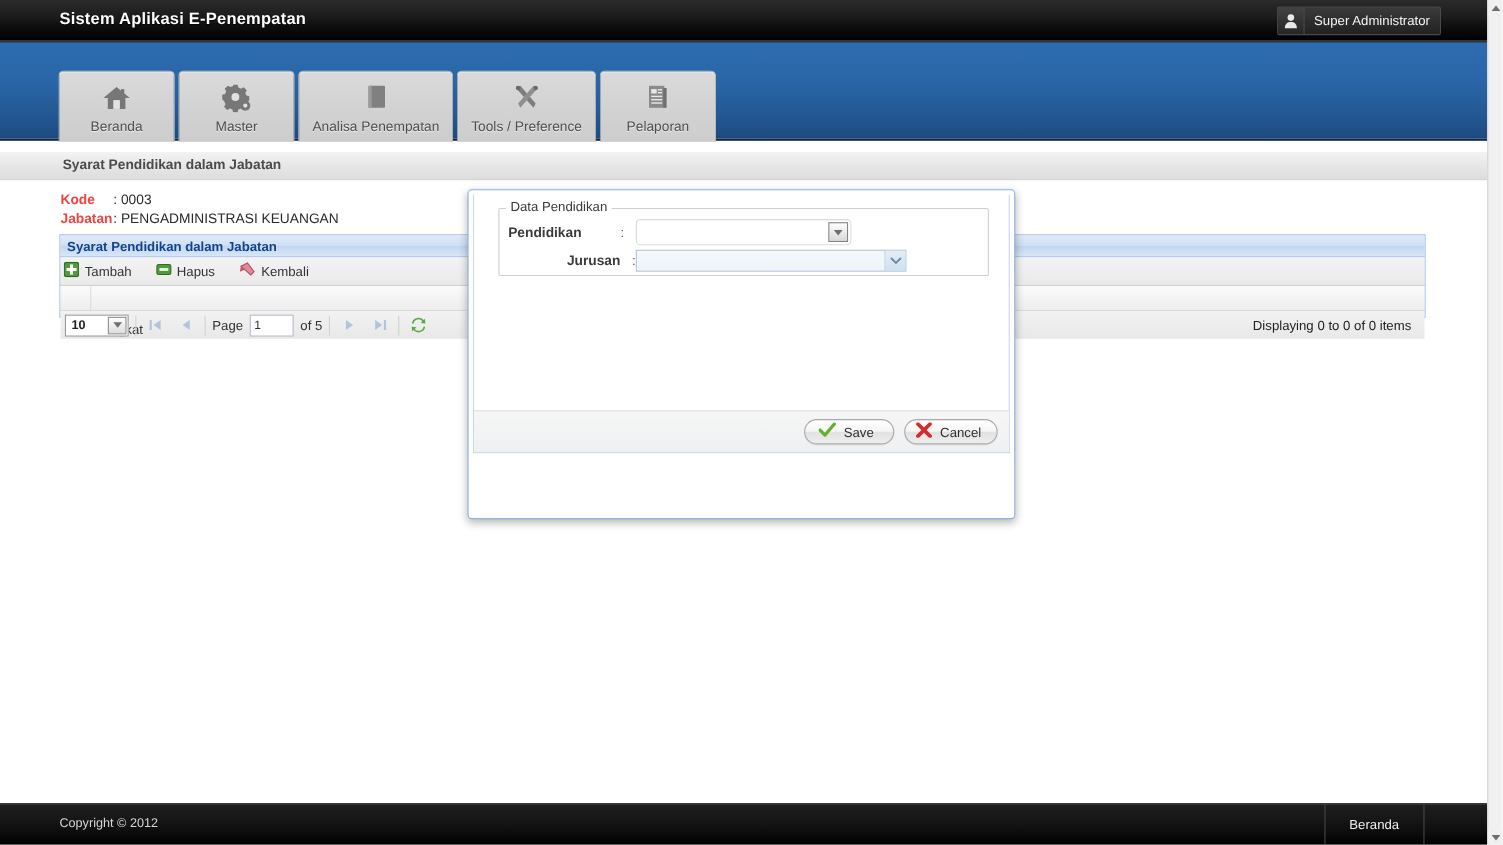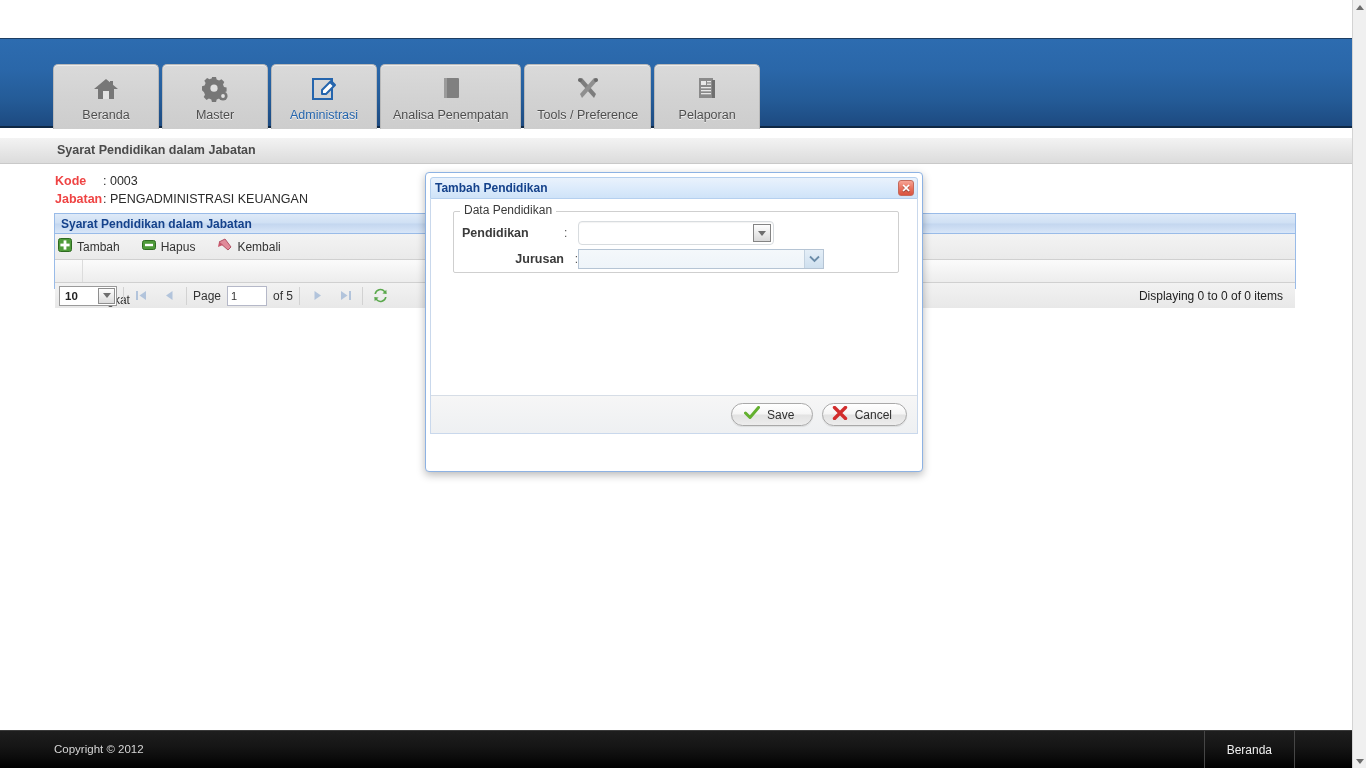--- a/index.html
+++ b/index.html
@@ -361,20 +361,33 @@
   }
   .tri { width: 0; height: 0; }
   .tri.up { border-left: 4px solid transparent; border-right: 4px solid transparent; border-bottom: 5px solid #6e6e6e; }
   .tri.down { border-left: 4px solid transparent; border-right: 4px solid transparent; border-top: 5px solid #6e6e6e; }
 </style>
 </head>
 <body>
 
 <div id="page">
 
+  <div class="topbar">
+    <div class="app-title">Sistem Aplikasi E-Penempatan</div>
+
+    <div class="user-box">
+      <div class="user-icon-cell">
+        <svg class="user-glyph" width="13" height="14" viewBox="0 0 13 14">
+          <circle cx="6.5" cy="4" r="3" fill="#e9e9e9"></circle>
+          <path d="M1 14 C1 9.6 3.4 8 6.5 8 C9.6 8 12 9.6 12 14 Z" fill="#e9e9e9"></path>
+        </svg>
+      </div>
+      <div class="user-name">Super Administrator</div>
+    </div>
+  </div>
 
   <div class="navbar">
     <div class="tabs">
 
       <div class="tab">
         <span class="tab-icon">
           <svg width="26" height="24" viewBox="0 0 26 24">
             <path d="M13 2 L25 12 L21 12 L21 22 L5 22 L5 12 L1 12 Z" fill="#777"></path>
             <rect x="17" y="4" width="3" height="5" fill="#777"></rect>
             <rect x="10" y="14" width="6" height="8" fill="#e3e3e3"></rect>
@@ -390,30 +403,20 @@
               <path d="M11 1 h4 l.7 2.6 2.4 1 2.4-1.3 2.8 2.8-1.3 2.4 1 2.4 2.6.7 v4 l-2.6.7-1 2.4 1.3 2.4-2.8 2.8-2.4-1.3-2.4 1-.7 2.6 h-4 l-.7-2.6-2.4-1-2.4 1.3-2.8-2.8 1.3-2.4-1-2.4L1 14.2 v-4 l2.6-.7 1-2.4-1.3-2.4 2.8-2.8 2.4 1.3 2.4-1 Z"></path>
             </g>
             <circle cx="13" cy="12.2" r="3.6" fill="#e0e0e0"></circle>
             <circle cx="22" cy="20" r="4.6" fill="#777"></circle>
             <circle cx="22" cy="20" r="1.9" fill="#e0e0e0"></circle>
           </svg>
         </span>
         <span class="tab-label">Master</span>
       </div>
 
-      <div class="tab active">
-        <span class="tab-icon">
-          <svg width="26" height="26" viewBox="0 0 26 26">
-            <rect x="2" y="3" width="19" height="20" fill="none" stroke="#2565ad" stroke-width="2"></rect>
-            <path d="M11 18 L11 14 L20 5 L24 9 L15 18 Z" fill="#ffffff" stroke="#2565ad" stroke-width="2" stroke-linejoin="round"></path>
-            <path d="M19 6 L23 10" stroke="#2565ad" stroke-width="2"></path>
-          </svg>
-        </span>
-        <span class="tab-label">Administrasi</span>
-      </div>
 
       <div class="tab">
         <span class="tab-icon">
           <svg width="24" height="26" viewBox="0 0 24 26">
             <rect x="5" y="2" width="15" height="20" rx="1" fill="#808080"></rect>
             <rect x="5" y="2" width="3" height="20" fill="#9b9b9b"></rect>
           </svg>
         </span>
         <span class="tab-label">Analisa Penempatan</span>
       </div>
@@ -555,26 +558,20 @@
           </svg>
         </div>
 
         <div class="pg-status">Displaying 0 to 0 of 0 items</div>
       </div>
 
     </div>
 
     <div class="modal" style="left:425px; top:8px;">
 
-      <div class="modal-head">
-        <span class="modal-title">Tambah Pendidikan</span>
-        <span class="modal-close">
-          <span class="x">✕</span>
-        </span>
-      </div>
 
       <div class="modal-body">
 
         <div class="fieldset">
           <span class="fieldset-legend">Data Pendidikan</span>
 
           <div class="frow r1">
             <span class="flabel">Pendidikan</span>
             <span class="fcolon">:</span>
             <span class="combo-a">

